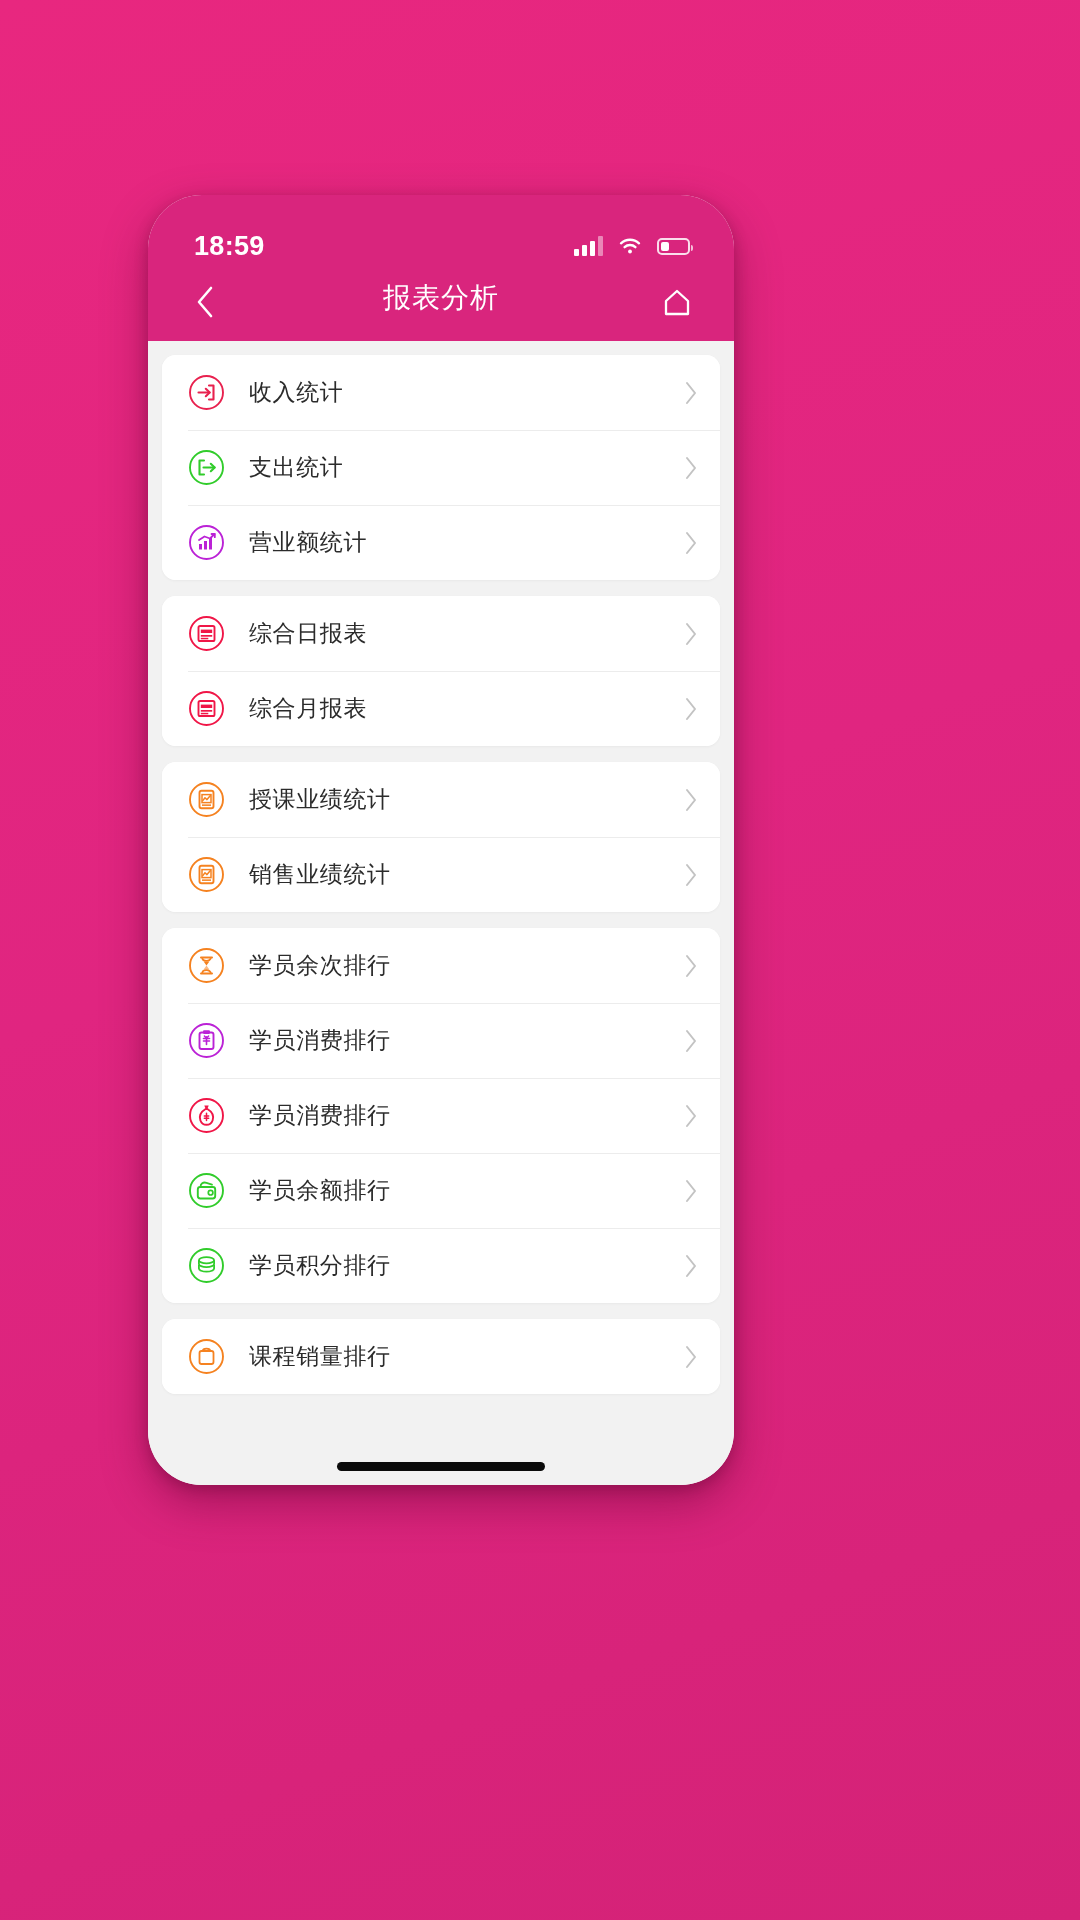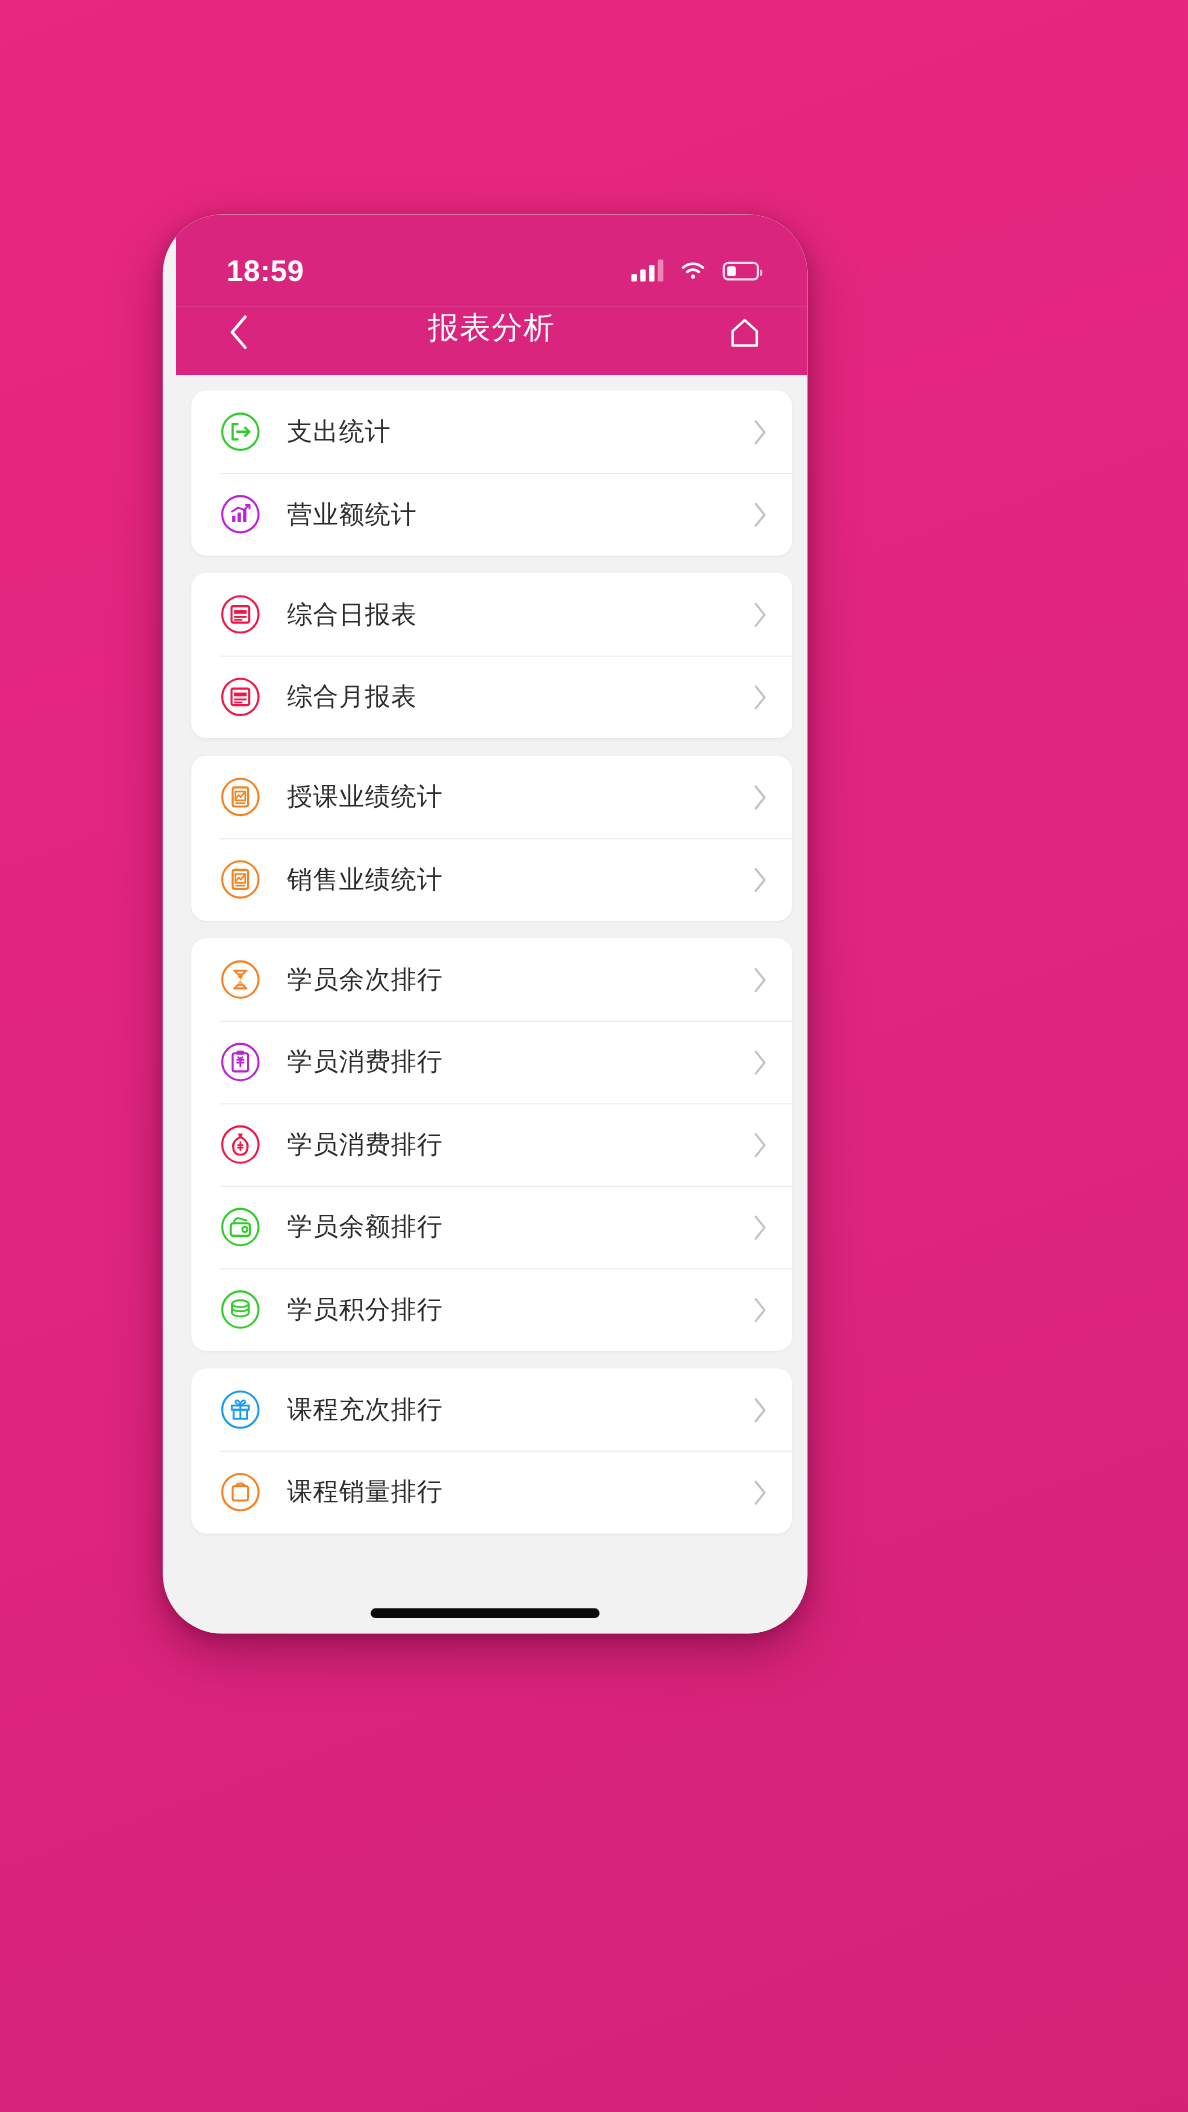--- a/index.html
+++ b/index.html
@@ -16,21 +16,20 @@
   
   .phone {
     position:absolute;
     left:148px; top:195px;
     width:586px; height:1290px;
     border-radius:54px;
     background:#f2f2f2;
     box-shadow:0 18px 46px rgba(90,0,45,.42),
                0 4px 14px rgba(90,0,45,.30);
     overflow:hidden;
-    padding-left:12px;
   }
 
   
   .statusbar {
     height:84px;
     background:#d9257d;
     display:flex; align-items:center;
     padding:18px 44px 0 46px;
     position:relative;
   }
@@ -194,20 +193,36 @@
     <div class="nav-btn home">
       <svg width="32" height="32" viewBox="0 0 32 32">
         <path d="M5 15 L16 5 L27 15 L27 28 L5 28 Z" stroke="#fff" stroke-width="2.3" fill="none" stroke-linejoin="round" stroke-linecap="round"></path>
       </svg>
     </div>
   </div>
 
   <div class="content">
 
     <div class="card">
+      <div class="row">
+        <span class="row-icon">
+          <svg width="37" height="37" viewBox="0 0 37 37">
+            <circle cx="18.5" cy="18.5" r="16.5" stroke="#e8214e" stroke-width="1.9" fill="none"></circle>
+            <path d="M21 11.5 H25.5 V25.5 H21" stroke="#e8214e" stroke-width="2.1" fill="none" stroke-linecap="round" stroke-linejoin="round"></path>
+            <path d="M10.5 18.5 H21.5" stroke="#e8214e" stroke-width="2.1" stroke-linecap="round"></path>
+            <path d="M17.8 14.8 L21.7 18.5 L17.8 22.2" stroke="#e8214e" stroke-width="2.1" fill="none" stroke-linecap="round" stroke-linejoin="round"></path>
+          </svg>
+        </span>
+        <span class="row-label">收入统计</span>
+        <span class="chev">
+          <svg width="13" height="24" viewBox="0 0 13 24">
+              <path d="M2 2 L10 12 L2 22" stroke="#c3c3c3" stroke-width="2" fill="none" stroke-linecap="round" stroke-linejoin="round"></path>
+            </svg>
+        </span>
+      </div>
 
       <div class="row">
         <span class="row-icon">
           <svg width="37" height="37" viewBox="0 0 37 37">
             <circle cx="18.5" cy="18.5" r="16.5" stroke="#31cc2b" stroke-width="1.9" fill="none"></circle>
             <path d="M16 11.5 H11.5 V25.5 H16" stroke="#31cc2b" stroke-width="2.1" fill="none" stroke-linecap="round" stroke-linejoin="round"></path>
             <path d="M15.5 18.5 H26.5" stroke="#31cc2b" stroke-width="2.1" stroke-linecap="round"></path>
             <path d="M22.8 14.8 L26.7 18.5 L22.8 22.2" stroke="#31cc2b" stroke-width="2.1" fill="none" stroke-linecap="round" stroke-linejoin="round"></path>
           </svg>
         </span>
@@ -400,38 +415,20 @@
               <path d="M2 2 L10 12 L2 22" stroke="#c3c3c3" stroke-width="2" fill="none" stroke-linecap="round" stroke-linejoin="round"></path>
             </svg>
         </span>
       </div>
     </div>
 
     <div class="card">
       <div class="row">
         <span class="row-icon">
           <svg width="37" height="37" viewBox="0 0 37 37">
-            <circle cx="18.5" cy="18.5" r="16.5" stroke="#1a9bf0" stroke-width="1.9" fill="none"></circle>
-            <rect x="10.8" y="14.8" width="15.4" height="3.8" stroke="#1a9bf0" stroke-width="1.7" fill="none"></rect>
-            <rect x="12.4" y="18.6" width="12.2" height="8.2" stroke="#1a9bf0" stroke-width="1.7" fill="none"></rect>
-            <path d="M18.5 14.8 V26.8" stroke="#1a9bf0" stroke-width="1.7"></path>
-            <path d="M18.5 14.6 C16.6 13.6 14 13.4 14 11.6 C14 10.2 15.5 9.6 16.6 10.4 C17.6 11.1 18.5 12.8 18.5 14.6 Z" stroke="#1a9bf0" stroke-width="1.5" fill="none"></path>
-            <path d="M18.5 14.6 C20.4 13.6 23 13.4 23 11.6 C23 10.2 21.5 9.6 20.4 10.4 C19.4 11.1 18.5 12.8 18.5 14.6 Z" stroke="#1a9bf0" stroke-width="1.5" fill="none"></path>
-          </svg>
-        </span>
-        <span class="row-label">课程充次排行</span>
-        <span class="chev">
-          <svg width="13" height="24" viewBox="0 0 13 24">
-              <path d="M2 2 L10 12 L2 22" stroke="#c3c3c3" stroke-width="2" fill="none" stroke-linecap="round" stroke-linejoin="round"></path>
-            </svg>
-        </span>
-      </div>
-      <div class="row">
-        <span class="row-icon">
-          <svg width="37" height="37" viewBox="0 0 37 37">
             <circle cx="18.5" cy="18.5" r="16.5" stroke="#f58220" stroke-width="1.9" fill="none"></circle>
             <rect x="11.5" y="13" width="14" height="13" rx="2" stroke="#f58220" stroke-width="1.8" fill="none"></rect>
             <path d="M14.8 13 C14.8 9.8 22.2 9.8 22.2 13" stroke="#f58220" stroke-width="1.7" fill="none"></path>
           </svg>
         </span>
         <span class="row-label">课程销量排行</span>
         <span class="chev">
           <svg width="13" height="24" viewBox="0 0 13 24">
               <path d="M2 2 L10 12 L2 22" stroke="#c3c3c3" stroke-width="2" fill="none" stroke-linecap="round" stroke-linejoin="round"></path>
             </svg>

